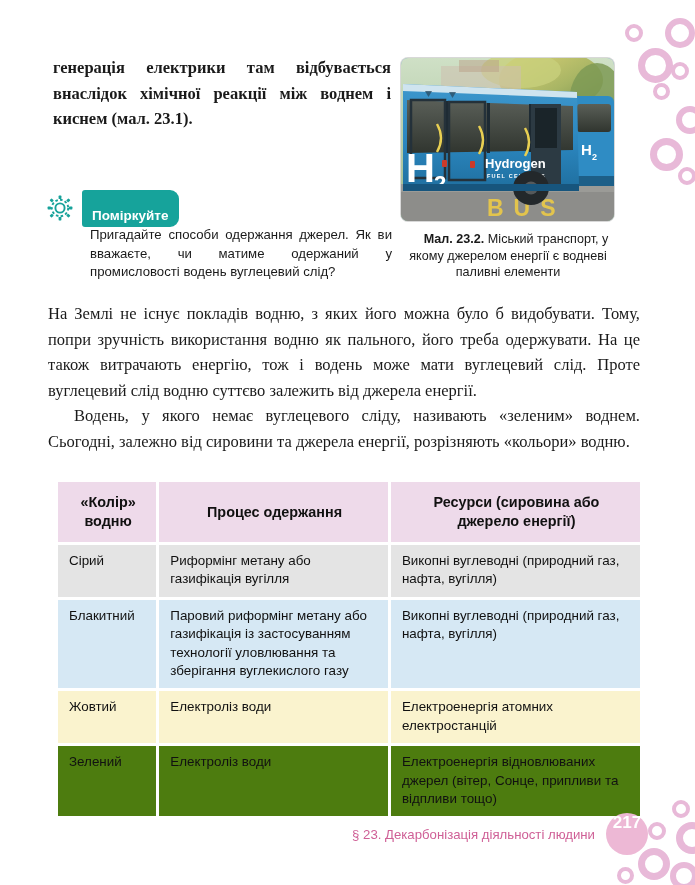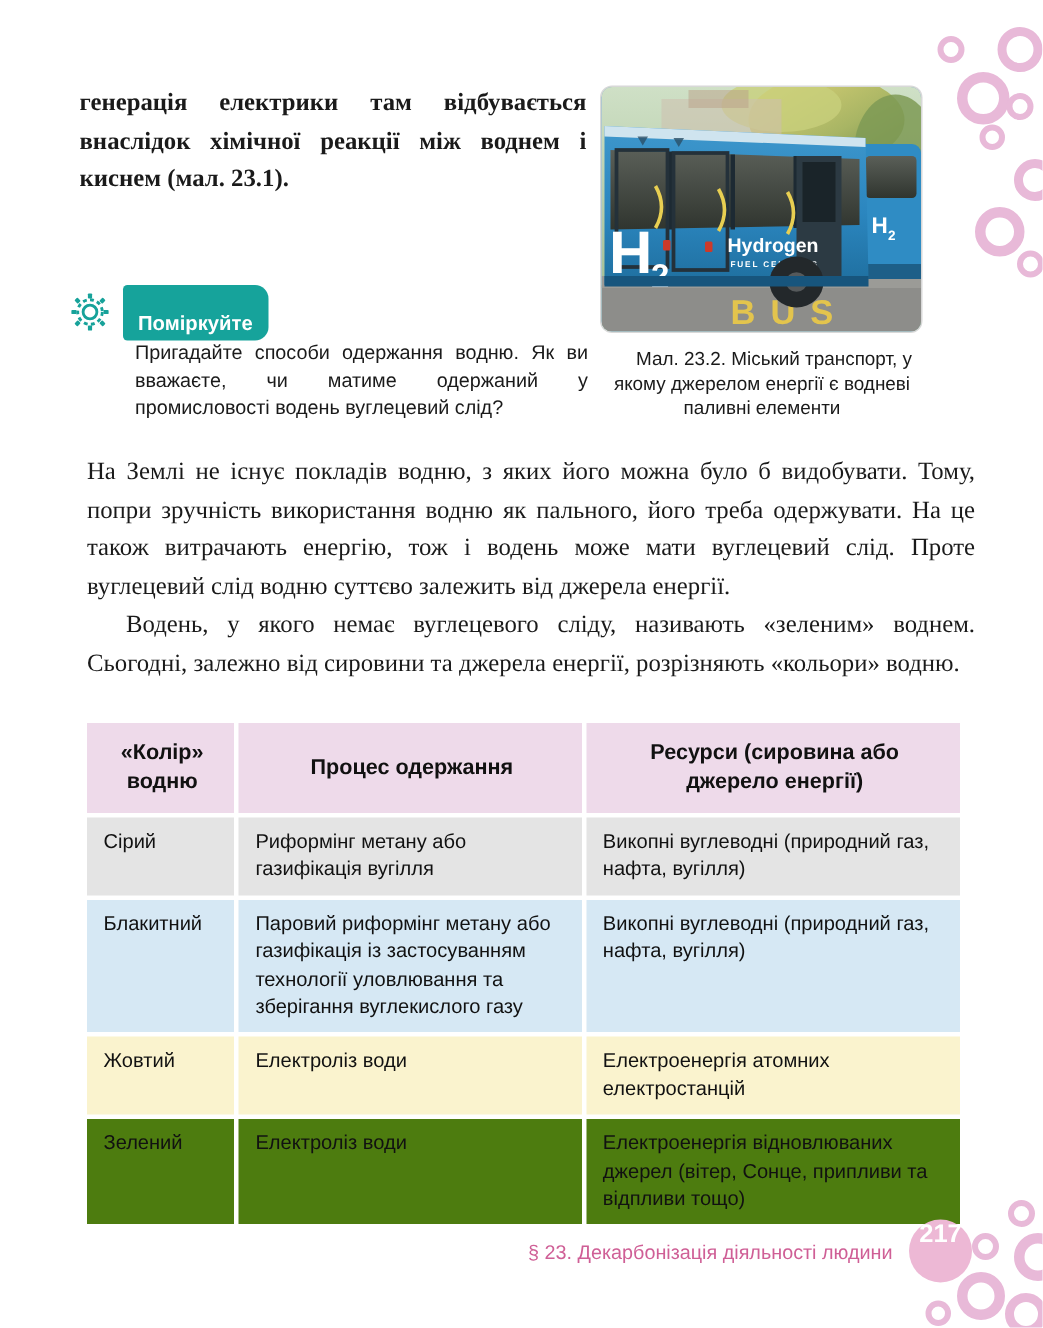--- a/index.html
+++ b/index.html
@@ -79,21 +79,21 @@
     position: absolute;
     left: 399px;
     top: 231px;
     width: 218px;
     text-align: center;
     font-family: "Liberation Sans", sans-serif;
     font-size: 12.6px;
     line-height: 16.5px;
     color: #1a1a1a;
   }
-  .caption b { font-weight: 400; padding-left: 16px; }
+  .caption b { font-weight: 700; padding-left: 16px; }
 
   
   .think {
     position: absolute;
     left: 47px;
     top: 196px;
     width: 345px;
   }
   .think-head {
     display: flex;
@@ -125,21 +125,21 @@
     font-size: 13.2px;
     line-height: 18.6px;
     text-align: justify;
     text-justify: inter-word;
     color: #1a1a1a;
   }
 
   
   .main-text {
     position: absolute;
-    left: 58px;
+    left: 48px;
     top: 301px;
     width: 592px;
   }
 
   
   .tbl {
     position: absolute;
     left: 55px;
     top: 479px;
     width: 588px;
@@ -341,21 +341,21 @@
             <rect x="22" y="11.6" width="3.4" height="2.8" rx="0.6"></rect>
             <rect x="3.3" y="3.8" width="2.8" height="3.2" rx="0.6" transform="rotate(-45 4.7 5.4)"></rect>
             <rect x="19.9" y="3.8" width="2.8" height="3.2" rx="0.6" transform="rotate(45 21.3 5.4)"></rect>
             <rect x="3.3" y="19" width="2.8" height="3.2" rx="0.6" transform="rotate(45 4.7 20.6)"></rect>
             <rect x="19.9" y="19" width="2.8" height="3.2" rx="0.6" transform="rotate(-45 21.3 20.6)"></rect>
           </g>
         </svg>
       </span>
       <span class="badge">Поміркуйте</span>
     </div>
-    <div class="think-text">Пригадайте способи одержання водню. Як ви вважаєте, чи матиме одержаний у промисловості водень вуглецевий слід?</div>
+    <div class="think-text">Пригадайте способи одержання джерел. Як ви вважаєте, чи матиме одержаний у промисловості водень вуглецевий слід?</div>
   </div>
 
   <div class="main-text">
     <p class="body noindent">На Землі не існує покладів водню, з яких його можна було б ви­добувати. Тому, попри зручність використання водню як паль­ного, його треба одержувати. На це також витрачають енергію, тож і водень може мати вуглецевий слід. Проте вуглецевий слід водню суттєво залежить від джерела енергії.</p>
     <p class="body">Водень, у якого немає вуглецевого сліду, називають «зеле­ним» воднем. Сьогодні, залежно від сировини та джерела енергії, розрізняють «кольори» водню.</p>
   </div>
 
   <table class="tbl">
     <tbody>
       <tr class="head">

